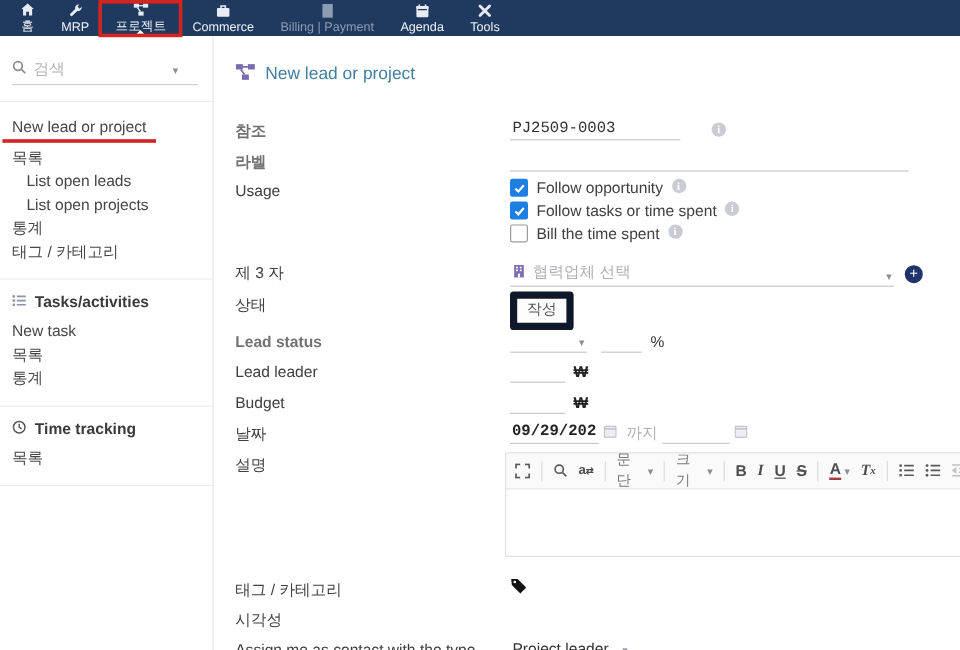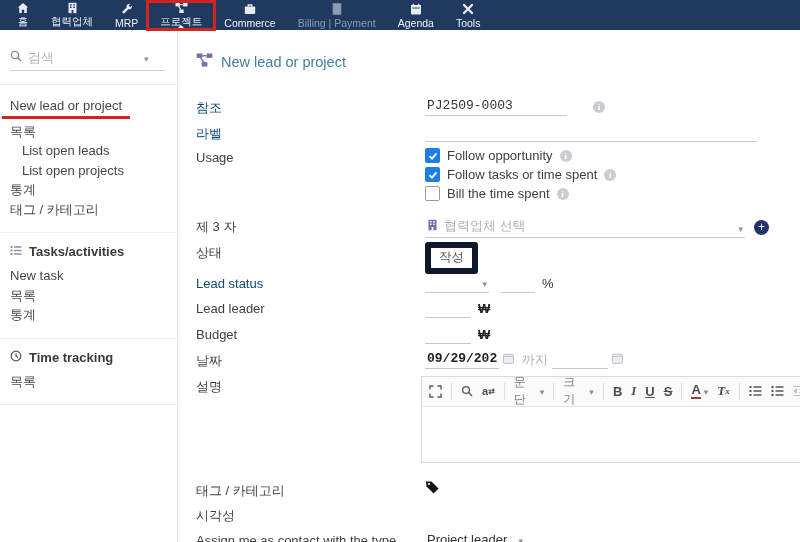--- a/index.html
+++ b/index.html
@@ -38,31 +38,31 @@
     color:#3a3a3a; font-size:13px; margin-bottom:7px; }
   .side-item { padding:0 10px; line-height:19.5px; color:#464646; cursor:pointer; white-space:nowrap; }
   .side-item.indent { padding-left:22px; }
   .red-underline { height:3px; background:#d32420; width:128px; margin:0 0 3px 2px; }
 
   
   .page-title { display:flex; align-items:center; gap:8px; color:#41809f; font-size:14.5px;
     margin-bottom:26px; }
   .frow { display:flex; align-items:flex-start; min-height:25.5px; }
   .frow .flabel { width:229px; flex:none; padding-top:2px; }
-  .flabel.req { color:#0c4a6e; font-weight:normal; }
+  .flabel.req { color:#737373; font-weight:bold; }
   .fval { display:flex; align-items:center; }
   input.line { border:0; outline:0; border-bottom:1px solid #c9c9c9; font-size:13px;
     font-family:Liberation Mono, monospace; color:#333; padding:1px 2px 2px; background:transparent; }
   .select-line { display:inline-flex; align-items:flex-end; justify-content:space-between;
     border-bottom:1px solid #c9c9c9; padding:1px 2px 2px; color:#333; cursor:pointer; }
   .placeholder { color:#b0b0b8; }
   .info { display:inline-block; width:12px; height:12px; border-radius:50%; background:#c9cdd3;
     color:#fff; font-size:9px; font-weight:bold; line-height:12px; text-align:center;
     font-family:"Liberation Serif",serif; flex:none; }
-  .cb-row { display:flex; align-items:center; gap:7px; margin-bottom:4px; }
+  .cb-row { display:flex; align-items:flex-start; gap:7px; margin-bottom:4px; }
   .cbox { width:15px; height:15px; border-radius:2px; flex:none; display:flex;
     align-items:center; justify-content:center; cursor:pointer; }
   .cbox.on { background:#1d7fe3; }
   .cbox.off { background:#fff; border:1px solid #9a9a9a; }
   .badge { display:inline-block; border:6px solid #0f172a; border-radius:3px; background:#fdfdfd;
     padding:1px 8px 2px; color:#555; font-size:12.5px;font-family:Liberation Serif, serif; }
   .won { font-weight:bold; color:#222; margin-left:7px; }
   .plus-btn { width:15px; height:15px; border-radius:50%; background:#20336b; color:#fff;
     display:inline-flex; align-items:center; justify-content:center; font-size:12px;
     line-height:1; cursor:pointer; margin-left:9px; flex:none; }
@@ -93,33 +93,20 @@
   <div class="nav-item">
     <span class="nicon">
       <svg width="12" height="12" viewBox="0 0 12 12">
           <path d="M6 1 L11.2 5.4 H9.8 V11 H7.2 V7.8 H4.8 V11 H2.2 V5.4 H0.8 Z" fill="#e7ecf4"></path>
         </svg>
     </span>
     <span class="nlabel">홈</span>
   </div>
   <div class="nav-item">
     <span class="nicon">
-      <svg width="11" height="12" viewBox="0 0 11 12">
-          <rect x="1.5" y="0.8" width="8" height="10.4" fill="#e7ecf4"></rect>
-          <rect x="3" y="2.2" width="1.6" height="1.4" fill="#1f3a5e"></rect>
-          <rect x="6.2" y="2.2" width="1.6" height="1.4" fill="#1f3a5e"></rect>
-          <rect x="3" y="4.6" width="1.6" height="1.4" fill="#1f3a5e"></rect>
-          <rect x="6.2" y="4.6" width="1.6" height="1.4" fill="#1f3a5e"></rect>
-          <rect x="4.6" y="8" width="1.8" height="3.2" fill="#1f3a5e"></rect>
-        </svg>
-    </span>
-    <span class="nlabel">협력업체</span>
-  </div>
-  <div class="nav-item">
-    <span class="nicon">
       <svg width="12" height="12" viewBox="0 0 12 12">
           <path d="M11 2.6 A3 3 0 0 1 7.4 6.2 L3.4 10.2 A1.3 1.3 0 0 1 1.6 8.4 L5.6 4.4 A3 3 0 0 1 9.2 0.8 L7.6 2.4 L9.4 4.2 Z" fill="#e7ecf4"></path>
         </svg>
     </span>
     <span class="nlabel">MRP</span>
   </div>
   <div class="nav-item active">
     <span class="nicon">
       <svg width="13" height="12" viewBox="0 0 13 12">
           <rect x="0.5" y="1" width="4.4" height="3.4" fill="#e7ecf4"></rect>

